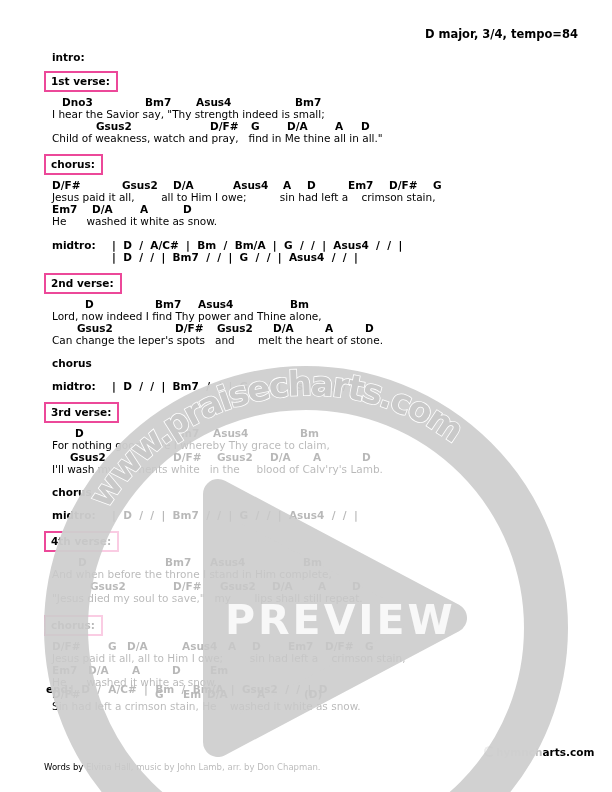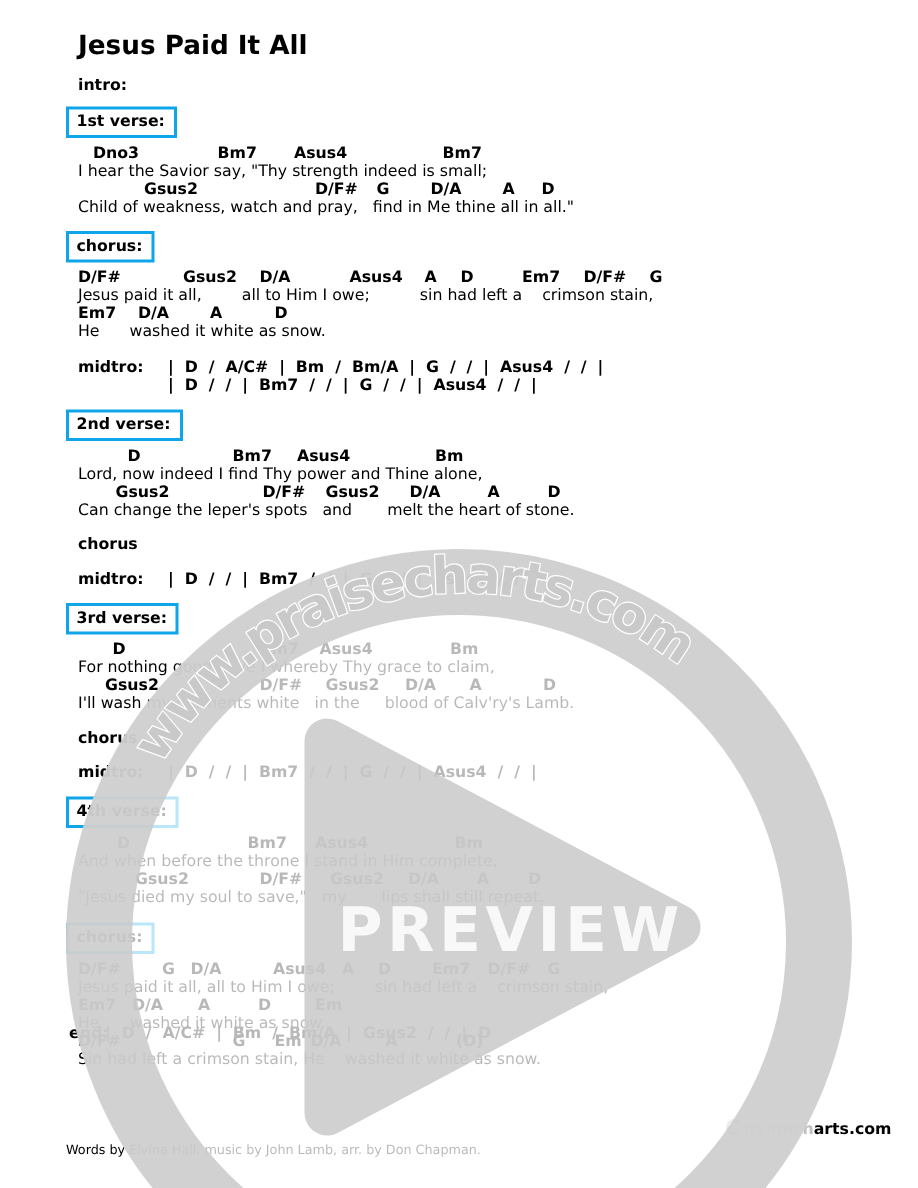--- a/index.html
+++ b/index.html
@@ -25,21 +25,21 @@
   }
   .line {
     position:absolute; left:0; top:0; width:492px; height:13px;
     font-size:10.5px; line-height:12px;
     white-space:pre;
   }
   .line span { position:absolute; top:0; }
   .line.chords span, .line.bars span, .line.label span { font-weight:bold; }
   .line.boxed span {
     font-weight:bold;
-    border:2px solid #0ea5e9;
+    border:2px solid #ec4899;
     padding:2px 6px 3px 5px;
     background:#fff;
     text-align:right;
   }
   .footer {
     position:absolute; left:44px; top:742px;
     font-size:8.5px; line-height:10px;
     white-space:pre;
   }
   .logo {
@@ -61,21 +61,21 @@
   .watermark {
     position:absolute; left:0; top:0;
     pointer-events:none;
   }
 </style>
 </head>
 <body>
 
 <div class="page">
 
-  <div class="page-title">Jesus Paid It All</div>
+  <div class="key-info">D major, 3/4, tempo=84</div>
 
   <div id="song-body">
       <div class="line bars" style="top: 51px;"><span class="lbl" style="left: 52px;">intro:</span></div>
       <div class="line boxed" style="top: 71px;"><span style="left: 44px;">1st verse:</span></div>
       <div class="line chords" style="top: 96px;"><span class="chord" style="left: 62px;">Dno3</span><span class="chord" style="left: 145px;">Bm7</span><span class="chord" style="left: 196px;">Asus4</span><span class="chord" style="left: 295px;">Bm7</span></div>
       <div class="line lyric" style="top: 108px; padding-left: 32px;"><span style="left: 52px;">I hear the Savior say, "Thy strength indeed is small;</span></div>
       <div class="line chords" style="top: 120px;"><span class="chord" style="left: 96px;">Gsus2</span><span class="chord" style="left: 210px;">D/F#</span><span class="chord" style="left: 251px;">G</span><span class="chord" style="left: 287px;">D/A</span><span class="chord" style="left: 335px;">A</span><span class="chord" style="left: 361px;">D</span></div>
       <div class="line lyric" style="top: 132px;"><span style="left: 52px;">Child of weakness, watch and pray,   find in Me thine all in all."</span></div>
       <div class="line boxed" style="top: 154px;"><span style="left: 44px;">chorus:</span></div>
       <div class="line chords" style="top: 179px;"><span class="chord" style="left: 52px;">D/F#</span><span class="chord" style="left: 122px;">Gsus2</span><span class="chord" style="left: 173px;">D/A</span><span class="chord" style="left: 233px;">Asus4</span><span class="chord" style="left: 283px;">A</span><span class="chord" style="left: 307px;">D</span><span class="chord" style="left: 348px;">Em7</span><span class="chord" style="left: 389px;">D/F#</span><span class="chord" style="left: 433px;">G</span></div>

